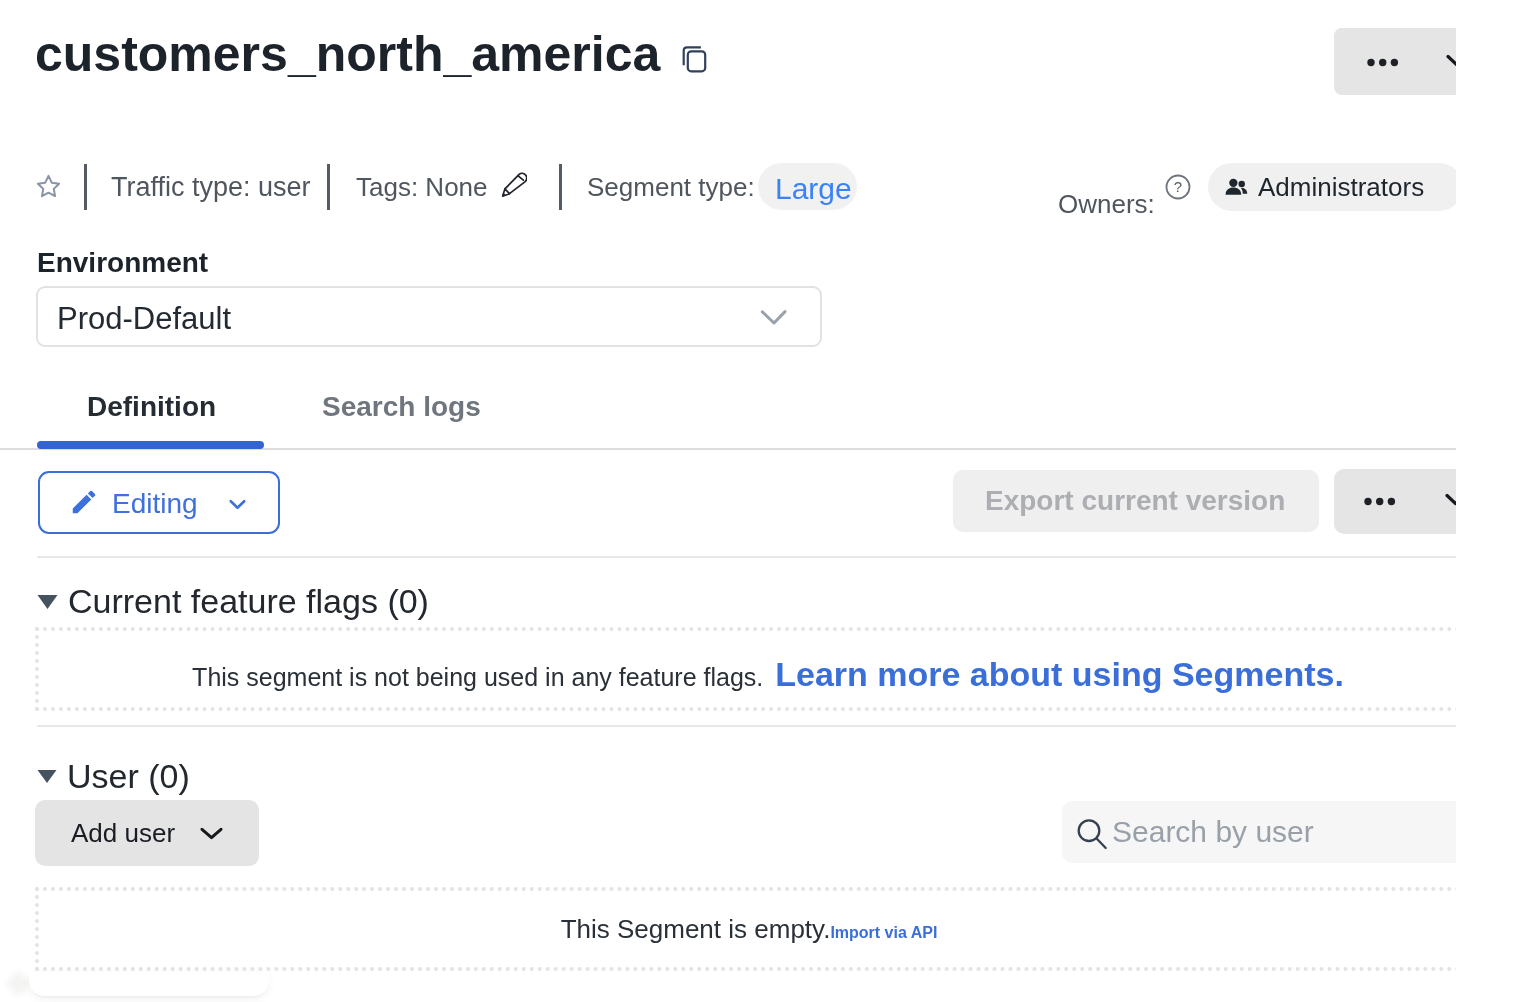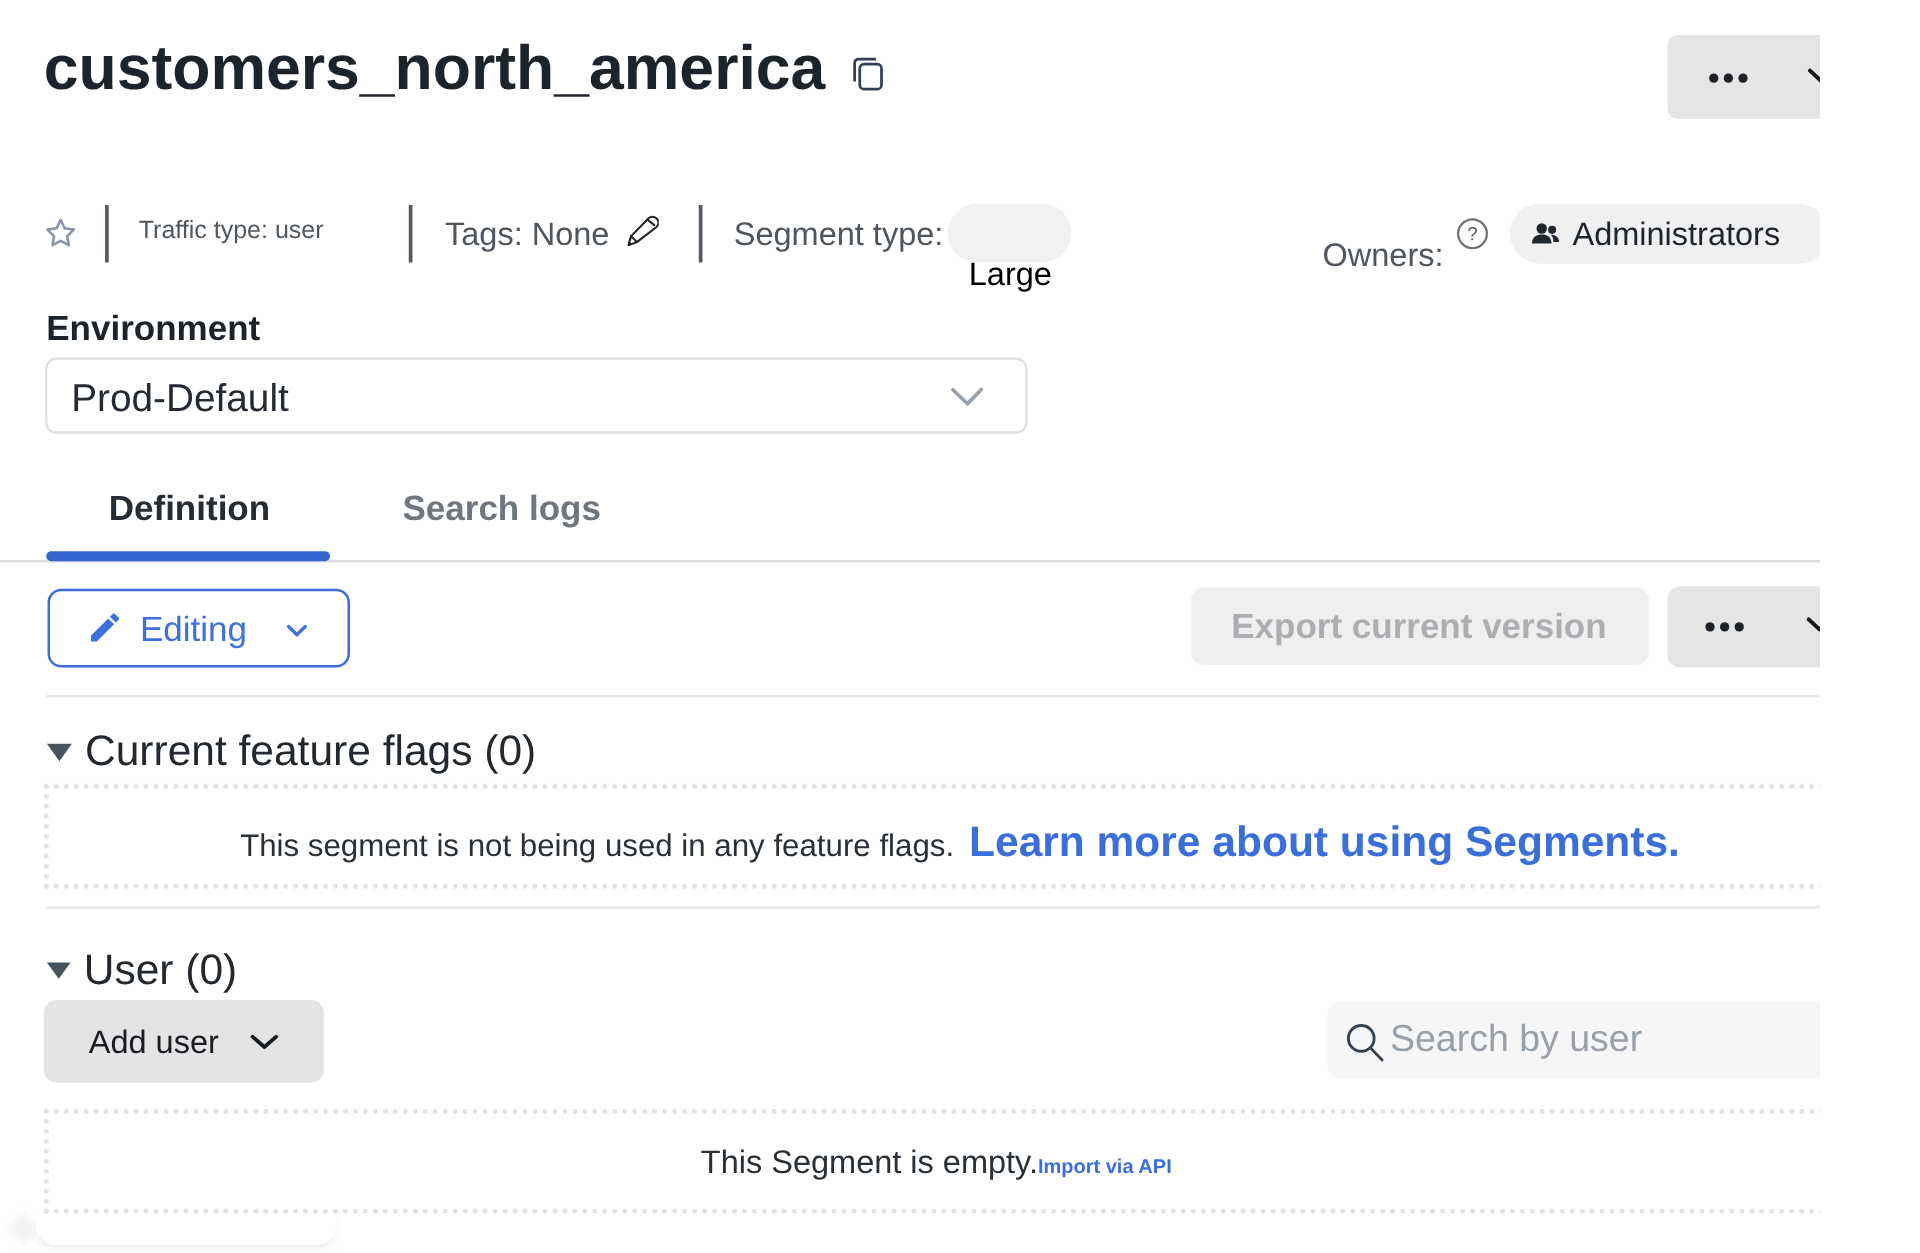--- a/index.html
+++ b/index.html
@@ -27,35 +27,35 @@
   </svg>
   <svg class="abs" style="left:1446px;top:54px;" width="21" height="13" fill="none" stroke="#17191c" stroke-width="3.2" stroke-linecap="round" stroke-linejoin="round">
     <path d="M2 2.5 L10.5 10.5 L19 2.5"></path>
   </svg>
 
 
   <svg class="abs" style="left:35px;top:173px;" width="27" height="27" viewBox="0 0 24 24" fill="none" stroke="#8a94a6" stroke-width="1.8" stroke-linejoin="round">
     <path d="M12 2.6 L14.9 8.6 L21.4 9.5 L16.7 14.1 L17.8 20.6 L12 17.5 L6.2 20.6 L7.3 14.1 L2.6 9.5 L9.1 8.6 Z"></path>
   </svg>
   <div class="abs" style="left:84px;top:164px;width:2.5px;height:46px;background:#555b63;"></div>
-  <div class="t" style="left:111px;top:173.5px;font-size:20px;color:#50565e;">Traffic type: user</div>
+  <div class="t" style="left:111px;top:173.5px;font-size:27px;color:#50565e;">Traffic type: user</div>
   <div class="abs" style="left:327px;top:164px;width:2.5px;height:46px;background:#555b63;"></div>
   <div class="t" style="left:356px;top:173.5px;font-size:26px;color:#50565e;">Tags: None</div>
   <svg class="abs" style="left:502px;top:172px;" width="25" height="25" viewBox="0 0 25 25">
     <g fill="none" stroke="#1e2329" stroke-width="1.7" stroke-linecap="round" stroke-linejoin="round">
       <path d="M2.9 16.9 L16.9 2.6 A4.6 4.6 0 0 1 23.2 9.6 L7.5 21.7"></path>
       <path d="M15.8 3.6 L21.4 8.1"></path>
       <path d="M2.9 16.9 L0.6 24.2 L7.5 21.7 Z"></path>
     </g>
     <path d="M0.6 24.2 L1.9 21.3 L3.6 22.9 Z" fill="#1e2329"></path>
   </svg>
   <div class="abs" style="left:559px;top:164px;width:2.5px;height:46px;background:#555b63;"></div>
   <div class="t" style="left:587px;top:173.5px;font-size:26px;color:#50565e;">Segment type:</div>
   <div class="abs" style="left:758px;top:163px;width:99px;height:47px;background:#f1f1f2;border-radius:24px;"></div>
-  <div class="t" style="left:775px;top:173.5px;font-size:26px;color:#000000;margin-top:32px;">Large</div>
+  <div class="t" style="left:775px;top:173.5px;font-size:30px;color:#3b82f6;">Large</div>
 
   <div class="t" style="left:1058px;top:173.5px;font-size:26px;color:#50565e;margin-top:17px;">Owners:</div>
   <svg class="abs" style="left:1165px;top:174px;" width="26" height="26" viewBox="0 0 26 26" fill="none">
     <circle cx="13" cy="13" r="11.5" stroke="#6d737b" stroke-width="1.8"></circle>
     <text x="13" y="18.2" font-size="15" fill="#565c64" text-anchor="middle" font-family="Liberation Sans">?</text>
   </svg>
   <div class="abs" style="left:1208px;top:163px;width:255px;height:48px;background:#f0f0f1;border-radius:24px;"></div>
   <svg class="abs" style="left:1224px;top:176px;" width="25" height="22" viewBox="0 0 24 20" fill="#20262e">
     <circle cx="9" cy="6" r="4"></circle>
     <path d="M1.5 17.5 C1.5 12.5 5 10.5 9 10.5 C13 10.5 16.5 12.5 16.5 17.5 Z"></path>

